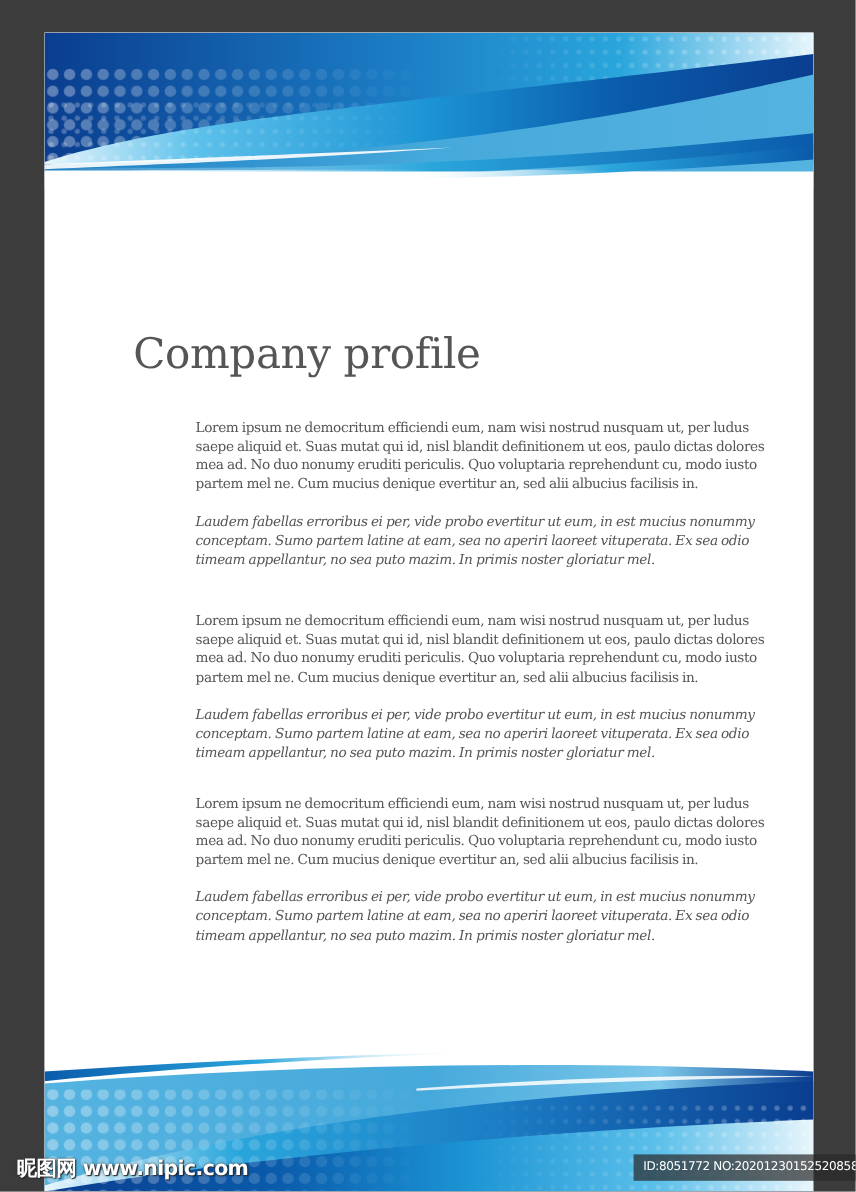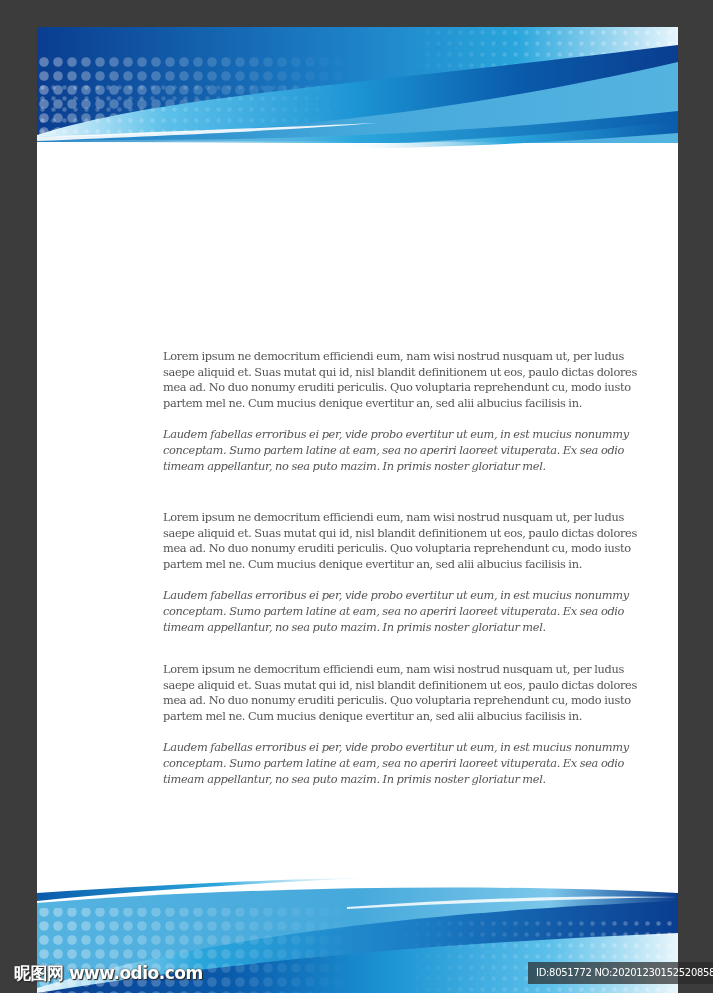--- a/index.html
+++ b/index.html
@@ -154,20 +154,21 @@
     <path d="M0,108 C120,70 300,60 641,18 L641,110 L0,110 Z" fill="url(#hg2)"></path>
     <rect x="0" y="55" width="300" height="55" fill="url(#dotsSmall)" mask="url(#maskL)" opacity="0.8"></rect>
     <path d="M0,110 C200,108 400,90 641,35 L641,125 C500,110 300,115 0,115 Z" fill="url(#hg3)"></path>
     <path d="M0,110 C120,105 250,100 340,96 C250,103 150,108 0,114 Z" fill="#ffffff" opacity="0.9"></path>
     <path d="M0,112 C200,116 420,108 641,84 L641,100 C450,112 300,122 0,130 Z" fill="url(#hg4)"></path>
     <path d="M0,116 L641,116 L641,130 L0,130 Z" fill="#ffffff"></path>
     <path d="M300,118 C430,114 540,106 641,94 L641,106 C540,114 430,120 300,122 Z" fill="url(#hg4)"></path>
   </svg>
 
 
+  <h1 class="page-title">Company profile</h1>
 
   <div class="section" style="top:322px;">
     <p class="para">Lorem ipsum ne democritum efficiendi eum, nam wisi nostrud nusquam ut, per ludus saepe aliquid et. Suas mutat qui id, nisl blandit definitionem ut eos, paulo dictas dolores mea ad. No duo nonumy eruditi periculis. Quo voluptaria reprehendunt cu, modo iusto partem mel ne. Cum mucius denique evertitur an, sed alii albucius facilisis in.</p>
     <p class="para">Laudem fabellas erroribus ei per, vide probo evertitur ut eum, in est mucius nonummy conceptam. Sumo partem latine at eam, sea no aperiri laoreet vituperata. Ex sea odio timeam appellantur, no sea puto mazim. In primis noster gloriatur mel.</p>
   </div>
 
   <div class="section" style="top:483px;">
     <p class="para">Lorem ipsum ne democritum efficiendi eum, nam wisi nostrud nusquam ut, per ludus saepe aliquid et. Suas mutat qui id, nisl blandit definitionem ut eos, paulo dictas dolores mea ad. No duo nonumy eruditi periculis. Quo voluptaria reprehendunt cu, modo iusto partem mel ne. Cum mucius denique evertitur an, sed alii albucius facilisis in.</p>
     <p class="para">Laudem fabellas erroribus ei per, vide probo evertitur ut eum, in est mucius nonummy conceptam. Sumo partem latine at eam, sea no aperiri laoreet vituperata. Ex sea odio timeam appellantur, no sea puto mazim. In primis noster gloriatur mel.</p>
   </div>
@@ -227,14 +228,14 @@
     <path d="M0,30 C150,20 280,15 360,14 C250,18 120,26 0,38 Z" fill="url(#fg4)"></path>
     <path d="M0,40 C200,24 450,20 641,30 L641,130 L0,130 Z" fill="url(#fg3)"></path>
     <path d="M310,44 C420,36 530,32 641,34 C530,36 420,40 310,46 Z" fill="#ffffff" opacity="0.85"></path>
     <path d="M0,125 C150,80 350,50 641,38 L641,130 L0,130 Z" fill="url(#fg1)"></path>
     <path d="M0,130 C180,100 400,80 641,70 L641,130 Z" fill="url(#fg2)"></path>
     <rect x="0" y="45" width="330" height="85" fill="url(#fdotsBig)" mask="url(#fmaskL)"></rect>
     <rect x="360" y="55" width="281" height="75" fill="url(#fdotsSmall)" mask="url(#fmaskR)"></rect>
   </svg>
 </div>
 
-<div class="watermark-left">昵图网 www.odio.com</div>
+<div class="watermark-left">昵图网 www.nipic.com</div>
 <div class="watermark-right">ID:8051772 NO:20201230152520858000</div>
 
 </body></html>

